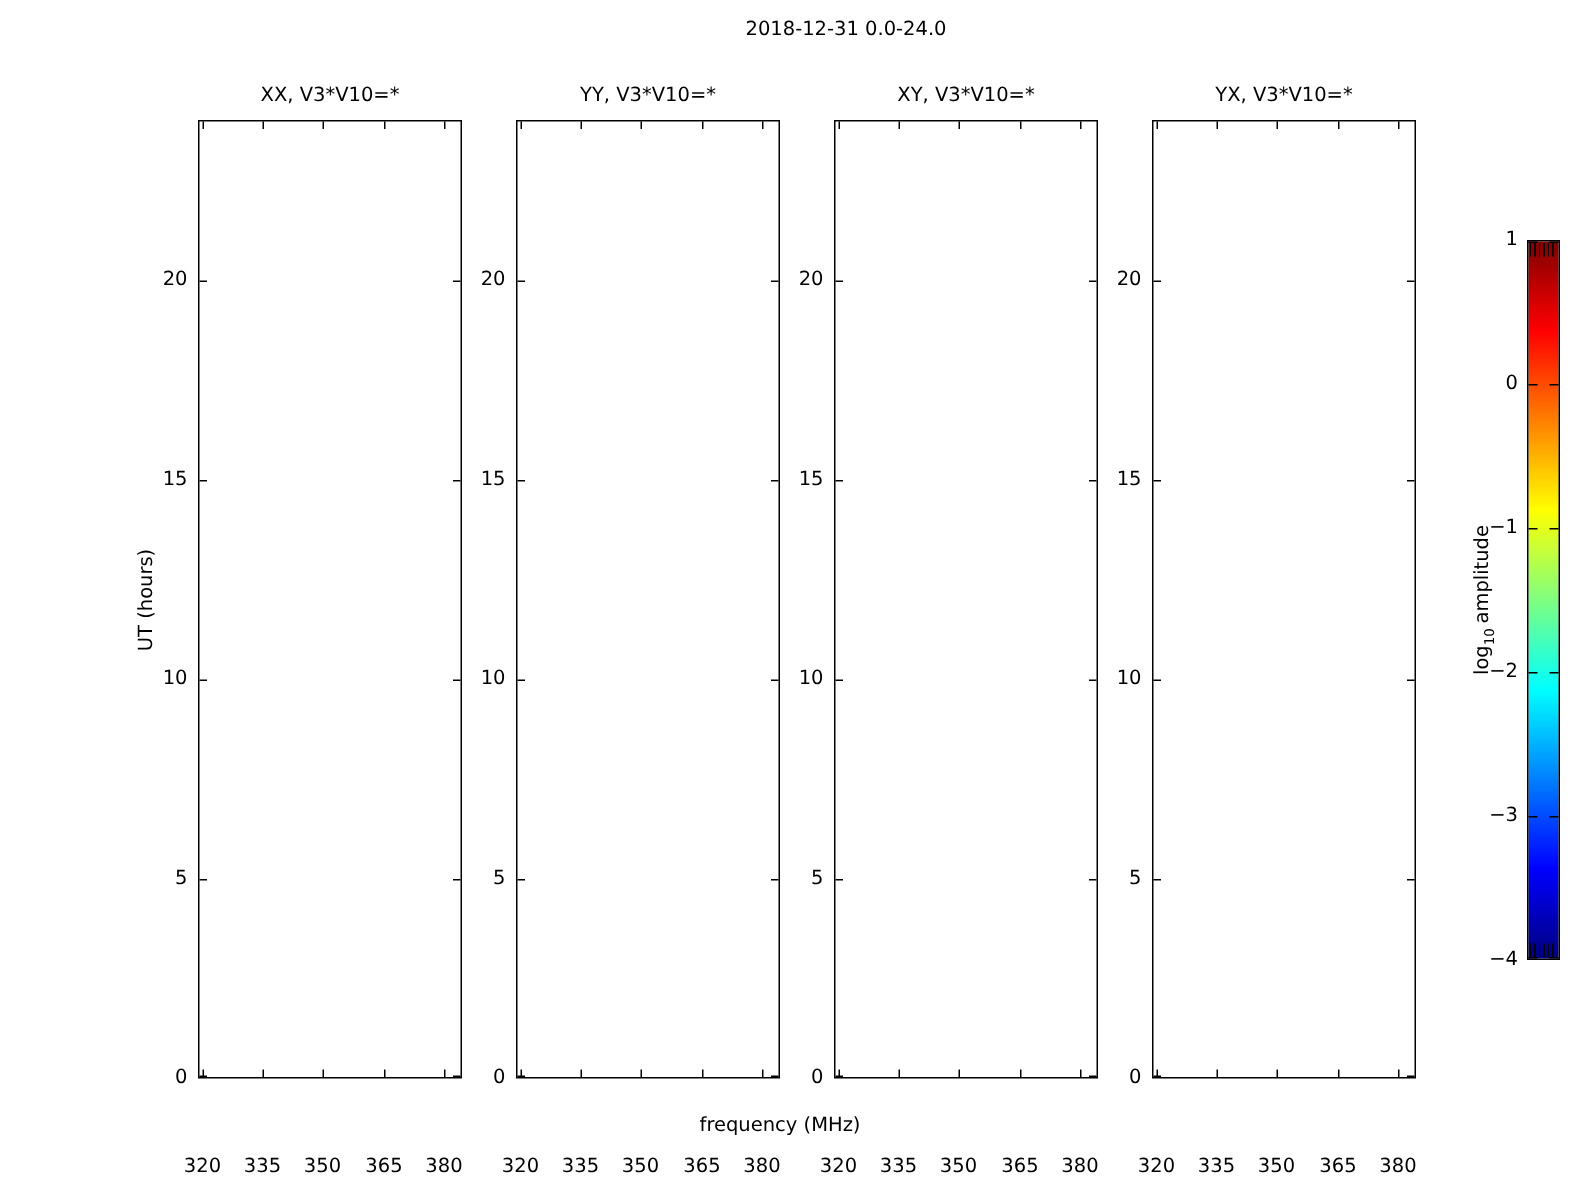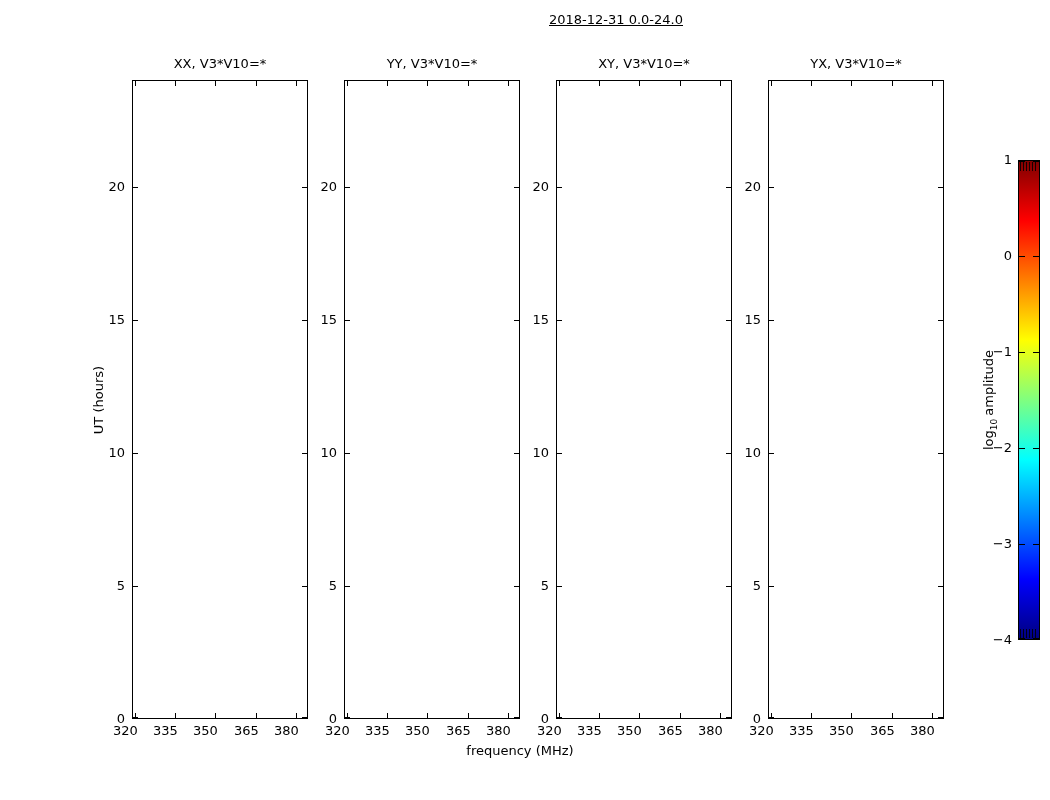--- a/index.html
+++ b/index.html
@@ -9,25 +9,24 @@
     height: 800px;
     background: #ffffff;
     font-family: "DejaVu Sans", "Liberation Sans", sans-serif;
     font-size: 13px;
     color: #000000;
     overflow: hidden;
   }
   .suptitle {
     position: absolute;
     top: 12px;
-    left: 616px;
+    left: 564px;
     transform: translateX(-50%);
     white-space: nowrap;
     line-height: 16px;
-    text-decoration: underline;
   }
   .ylabel {
     position: absolute;
     left: 98px;
     top: 400px;
     transform: translate(-50%, -50%) rotate(-90deg);
     white-space: nowrap;
   }
   .xlabel {
     position: absolute;
@@ -64,22 +63,23 @@
   .ytick-label {
     position: absolute;
     left: -47px;
     width: 40px;
     text-align: right;
     line-height: 16px;
   }
   .xtick-label {
     position: absolute;
     width: 44px;
-    text-align: left;
-    line-height: 16px;
+    text-align: center;
+    line-height: 16px;
+    margin-top: 47px;
   }
   .colorbar {
     position: absolute;
     left: 1018px;
     top: 160px;
     width: 22px;
     height: 480px;
   }
   .cbar-gradient {
     position: absolute;

